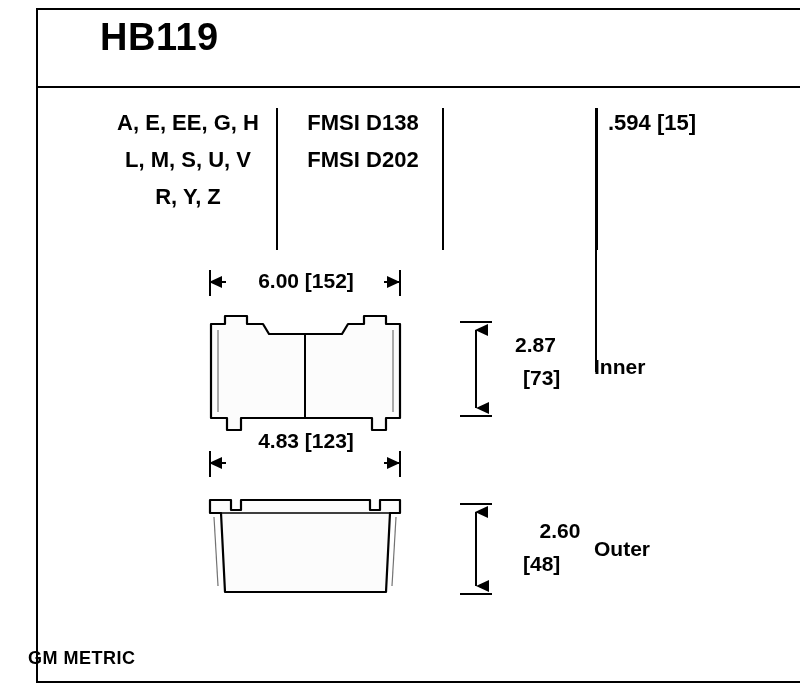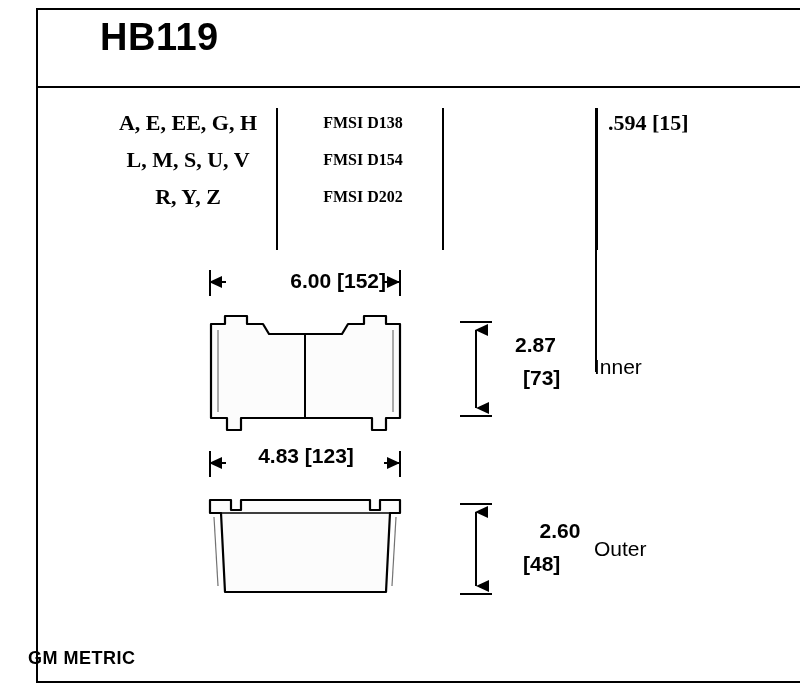--- a/index.html
+++ b/index.html
@@ -44,21 +44,20 @@
     height: 2px;
     background: #000000;
   }
   
   .spec {
     position: absolute;
     left: 80px;
     top: 104px;
     width: 640px;
     height: 150px;
-    font-family: Liberation Serif, serif;
   }
   .spec .col-div {
     position: absolute;
     top: 4px;
     width: 2px;
     height: 142px;
     background: #000000;
   }
   .spec .div1 { left: 168px; }
   .spec .div2 { left: 334px; }
@@ -76,21 +75,21 @@
     text-align: center;
     white-space: nowrap;
   }
   .fmsi {
     position: absolute;
     left: 182px;
     top: 0px;
     width: 146px;
   }
   .fmsi div {
-    font-size: 16px;
+    font-size: 22px;
     font-weight: bold;
     line-height: 37px;
     text-align: center;
     white-space: nowrap;
   }
   .thickness {
     position: absolute;
     left: 500px;
     top: 0px;
     width: 140px;
@@ -112,21 +111,21 @@
   .dim-label {
     position: absolute;
     font-size: 21px;
     font-weight: bold;
     white-space: nowrap;
     text-align: center;
   }
   .side-label {
     position: absolute;
     font-size: 21px;
-    font-weight: normal;
+    font-weight: bold;
     white-space: nowrap;
   }
   .footer {
     position: absolute;
     left: 0;
     top: 648px;
     width: 724px;
     font-size: 18px;
     font-weight: bold;
     letter-spacing: 0.5px;
@@ -148,21 +147,20 @@
     <div class="col-div div3"></div>
 
     <div class="compounds">
       <div>A, E, EE, G, H</div>
       <div>L, M, S, U, V</div>
       <div>R, Y, Z</div>
     </div>
 
     <div class="fmsi">
       <div>FMSI D138</div>
-      <div>FMSI D154</div>
       <div>FMSI D202</div>
     </div>
 
     <div class="thickness">.594 [15]</div>
   </div>
 
   <svg class="draw" viewBox="0 0 800 691" xmlns="http://www.w3.org/2000/svg">
     <defs>
       <marker id="arrR" markerWidth="14" markerHeight="12" refX="13" refY="6" orient="auto" markerUnits="userSpaceOnUse">
         <path d="M0,0 L13,6 L0,12 z" fill="#000"></path>
@@ -215,24 +213,24 @@
     </g>
 
     <g>
       <line x1="448" y1="586" x2="448" y2="512" stroke="#000" stroke-width="2" marker-end="url(#arrU)"></line>
       <line x1="448" y1="512" x2="448" y2="586" stroke="#000" stroke-width="2" marker-end="url(#arrD)"></line>
       <line x1="432" y1="504" x2="464" y2="504" stroke="#000" stroke-width="2"></line>
       <line x1="432" y1="594" x2="464" y2="594" stroke="#000" stroke-width="2"></line>
     </g>
   </svg>
 
-  <div class="dim-label" style="left:198px; top:269px; width:160px;text-align:right;">6.00 [152]</div>
+  <div class="dim-label" style="left:198px; top:269px; width:160px;">6.00 [152]</div>
   <div class="dim-label" style="left:487px; top:333px; width:90px; text-align:left;">2.87</div>
   <div class="dim-label" style="left:495px; top:366px; width:90px; text-align:left;">[73]</div>
   <div class="side-label" style="left:566px; top:355px;">Inner</div>
 
-  <div class="dim-label" style="left:198px; top:444px; width:160px;">4.83 [123]</div>
+  <div class="dim-label" style="left:198px; top:429px; width:160px;">4.83 [123]</div>
   <div class="dim-label" style="left:487px; top:519px; width:90px; text-align:center;">2.60</div>
   <div class="dim-label" style="left:495px; top:552px; width:90px; text-align:left;">[48]</div>
   <div class="side-label" style="left:566px; top:537px;">Outer</div>
 
   <div class="footer">GM METRIC</div>
 </div>
 
 </body></html>

